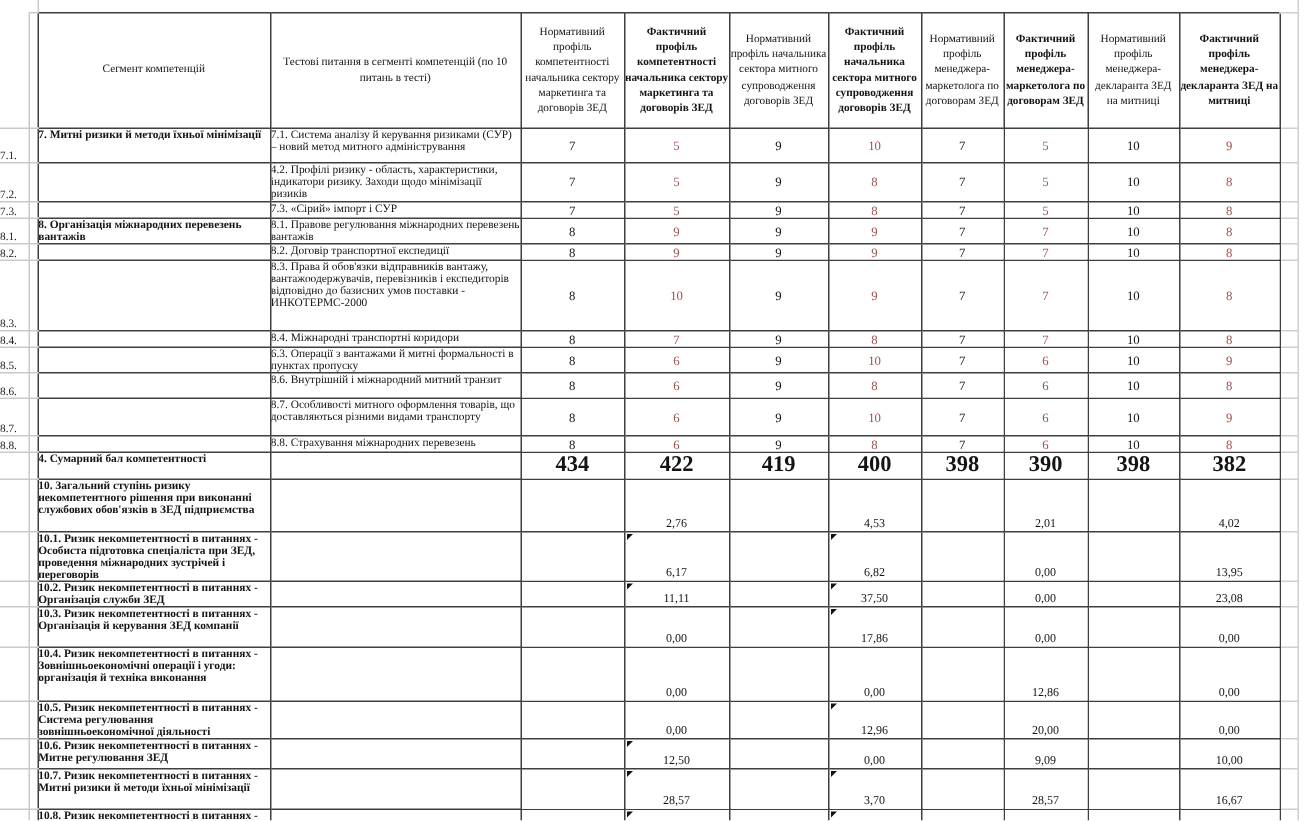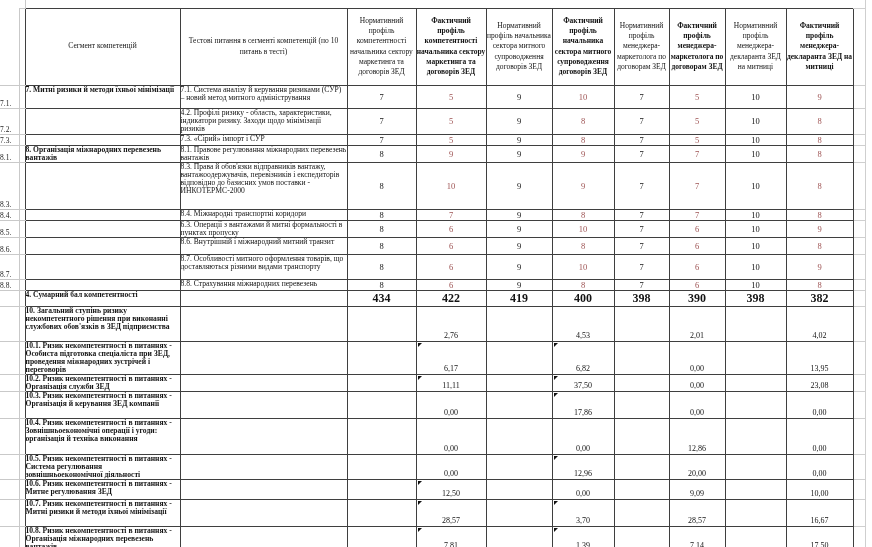--- a/index.html
+++ b/index.html
@@ -26,21 +26,21 @@
   th.hdr{font-size:7.5px;line-height:1.35;text-align:center;vertical-align:middle;
          font-weight:normal;padding:1px 2px;}
   th.hdr.b{font-weight:bold;}
 
   td.seg{font-size:7.6px;line-height:1.06;text-align:left;vertical-align:top;
          padding:1px 3px 1px 2px;font-weight:bold;}
   td.q{font-size:7.6px;line-height:1.06;text-align:left;vertical-align:top;
        padding:1px 3px 1px 2px;}
   td.val{font-size:8.5px;text-align:center;vertical-align:middle;position:relative;}
   td.val.red{color:#9d5252;}
-  td.val.sum{font-weight:bold;font-size:12px;}
+  td.val.sum{font-weight:bold;font-size:15px;}
   td.val.risk{vertical-align:bottom;font-size:8px;padding-bottom:1px;}
   .marker{position:absolute;left:1px;top:1px;width:0;height:0;
           border-top:4px solid #111;border-right:4px solid transparent;}
 </style>
 </head>
 <body>
 
 <div id="page">
   <table class="comp">
     <colgroup>
@@ -135,20 +135,35 @@
           <td class="mc val">8</td>
           <td class="mc val red">9</td>
           <td class="mc val">9</td>
           <td class="mc val red">9</td>
           <td class="mc val">7</td>
           <td class="mc val red">7</td>
           <td class="mc val">10</td>
           <td class="mc val red">8</td>
           <td class="rs"></td>
         </tr>
+        <tr style="height: 10px;">
+          <td class="lab labA">8.2.</td>
+          <td class="lab"></td>
+          <td class="mc seg"></td>
+          <td class="mc q">8.2.  Договір транспортної експедиції</td>
+          <td class="mc val">8</td>
+          <td class="mc val red">9</td>
+          <td class="mc val">9</td>
+          <td class="mc val red">9</td>
+          <td class="mc val">7</td>
+          <td class="mc val red">7</td>
+          <td class="mc val">10</td>
+          <td class="mc val red">8</td>
+          <td class="rs"></td>
+        </tr>
         <tr style="height: 47px;">
           <td class="lab labA">8.3.</td>
           <td class="lab"></td>
           <td class="mc seg"></td>
           <td class="mc q">8.3.  Права й обов'язки відправників вантажу, вантажоодержувачів, перевізників і експедиторів відповідно до базисних умов поставки - ИНКОТЕРМС-2000</td>
           <td class="mc val">8</td>
           <td class="mc val red">10</td>
           <td class="mc val">9</td>
           <td class="mc val red">9</td>
           <td class="mc val">7</td>

